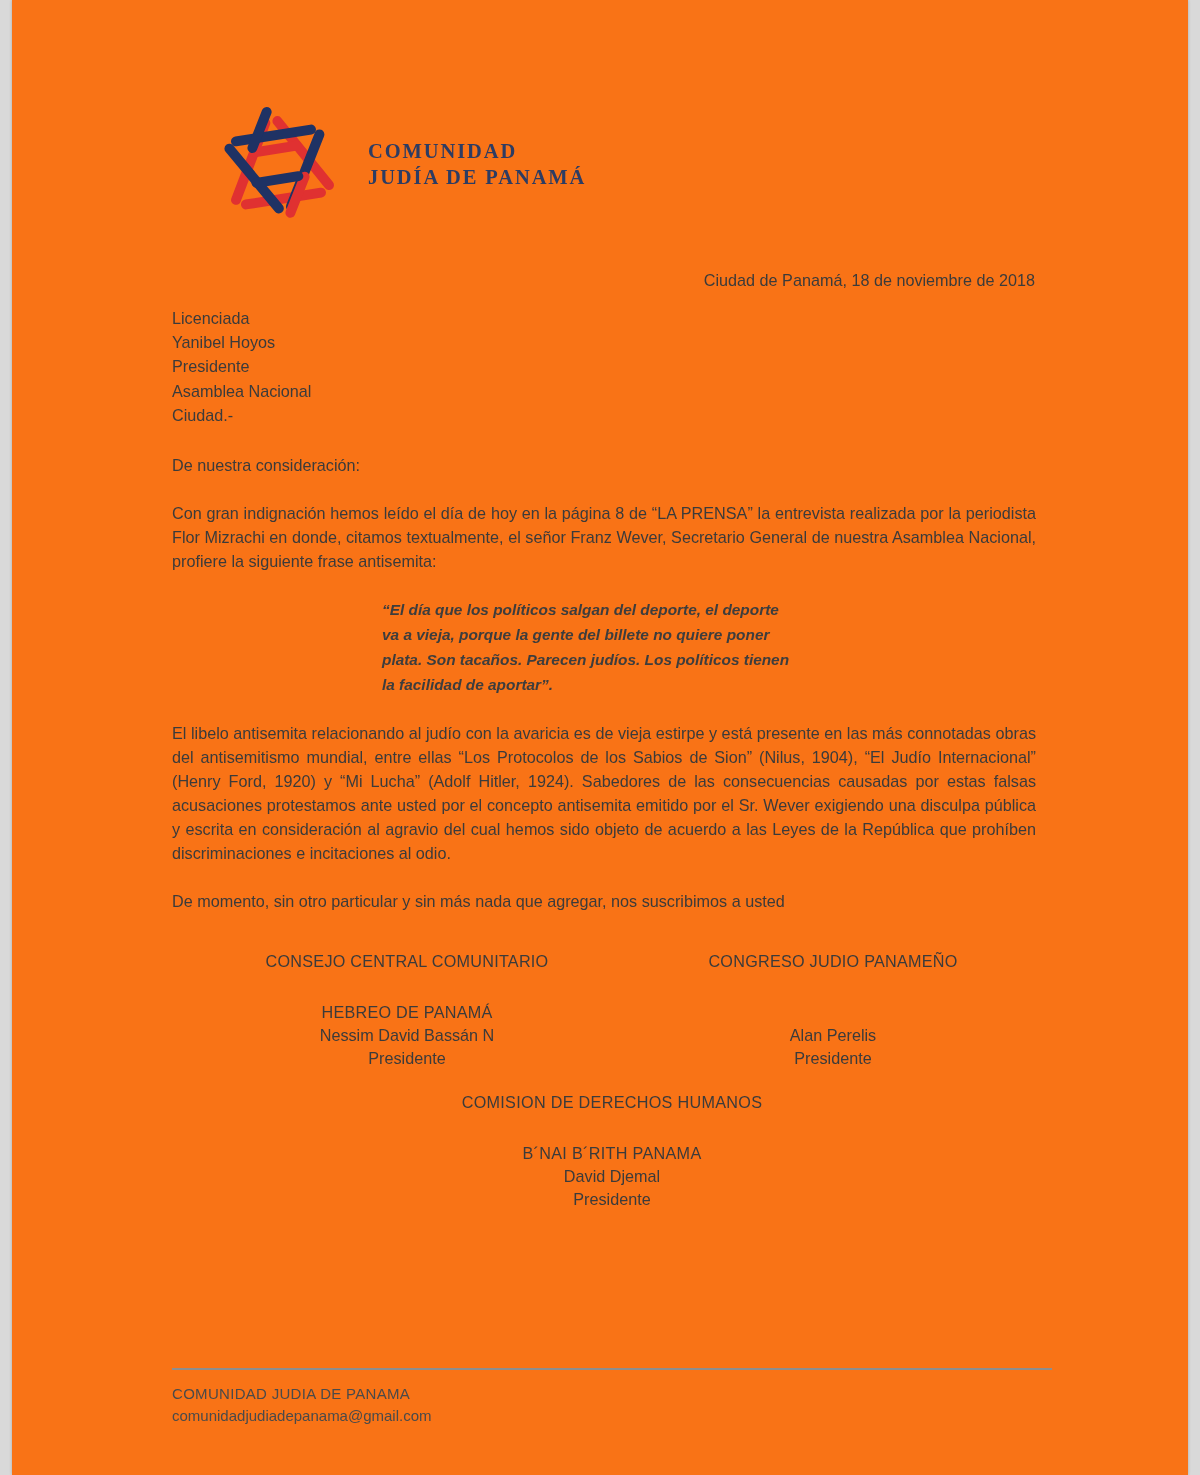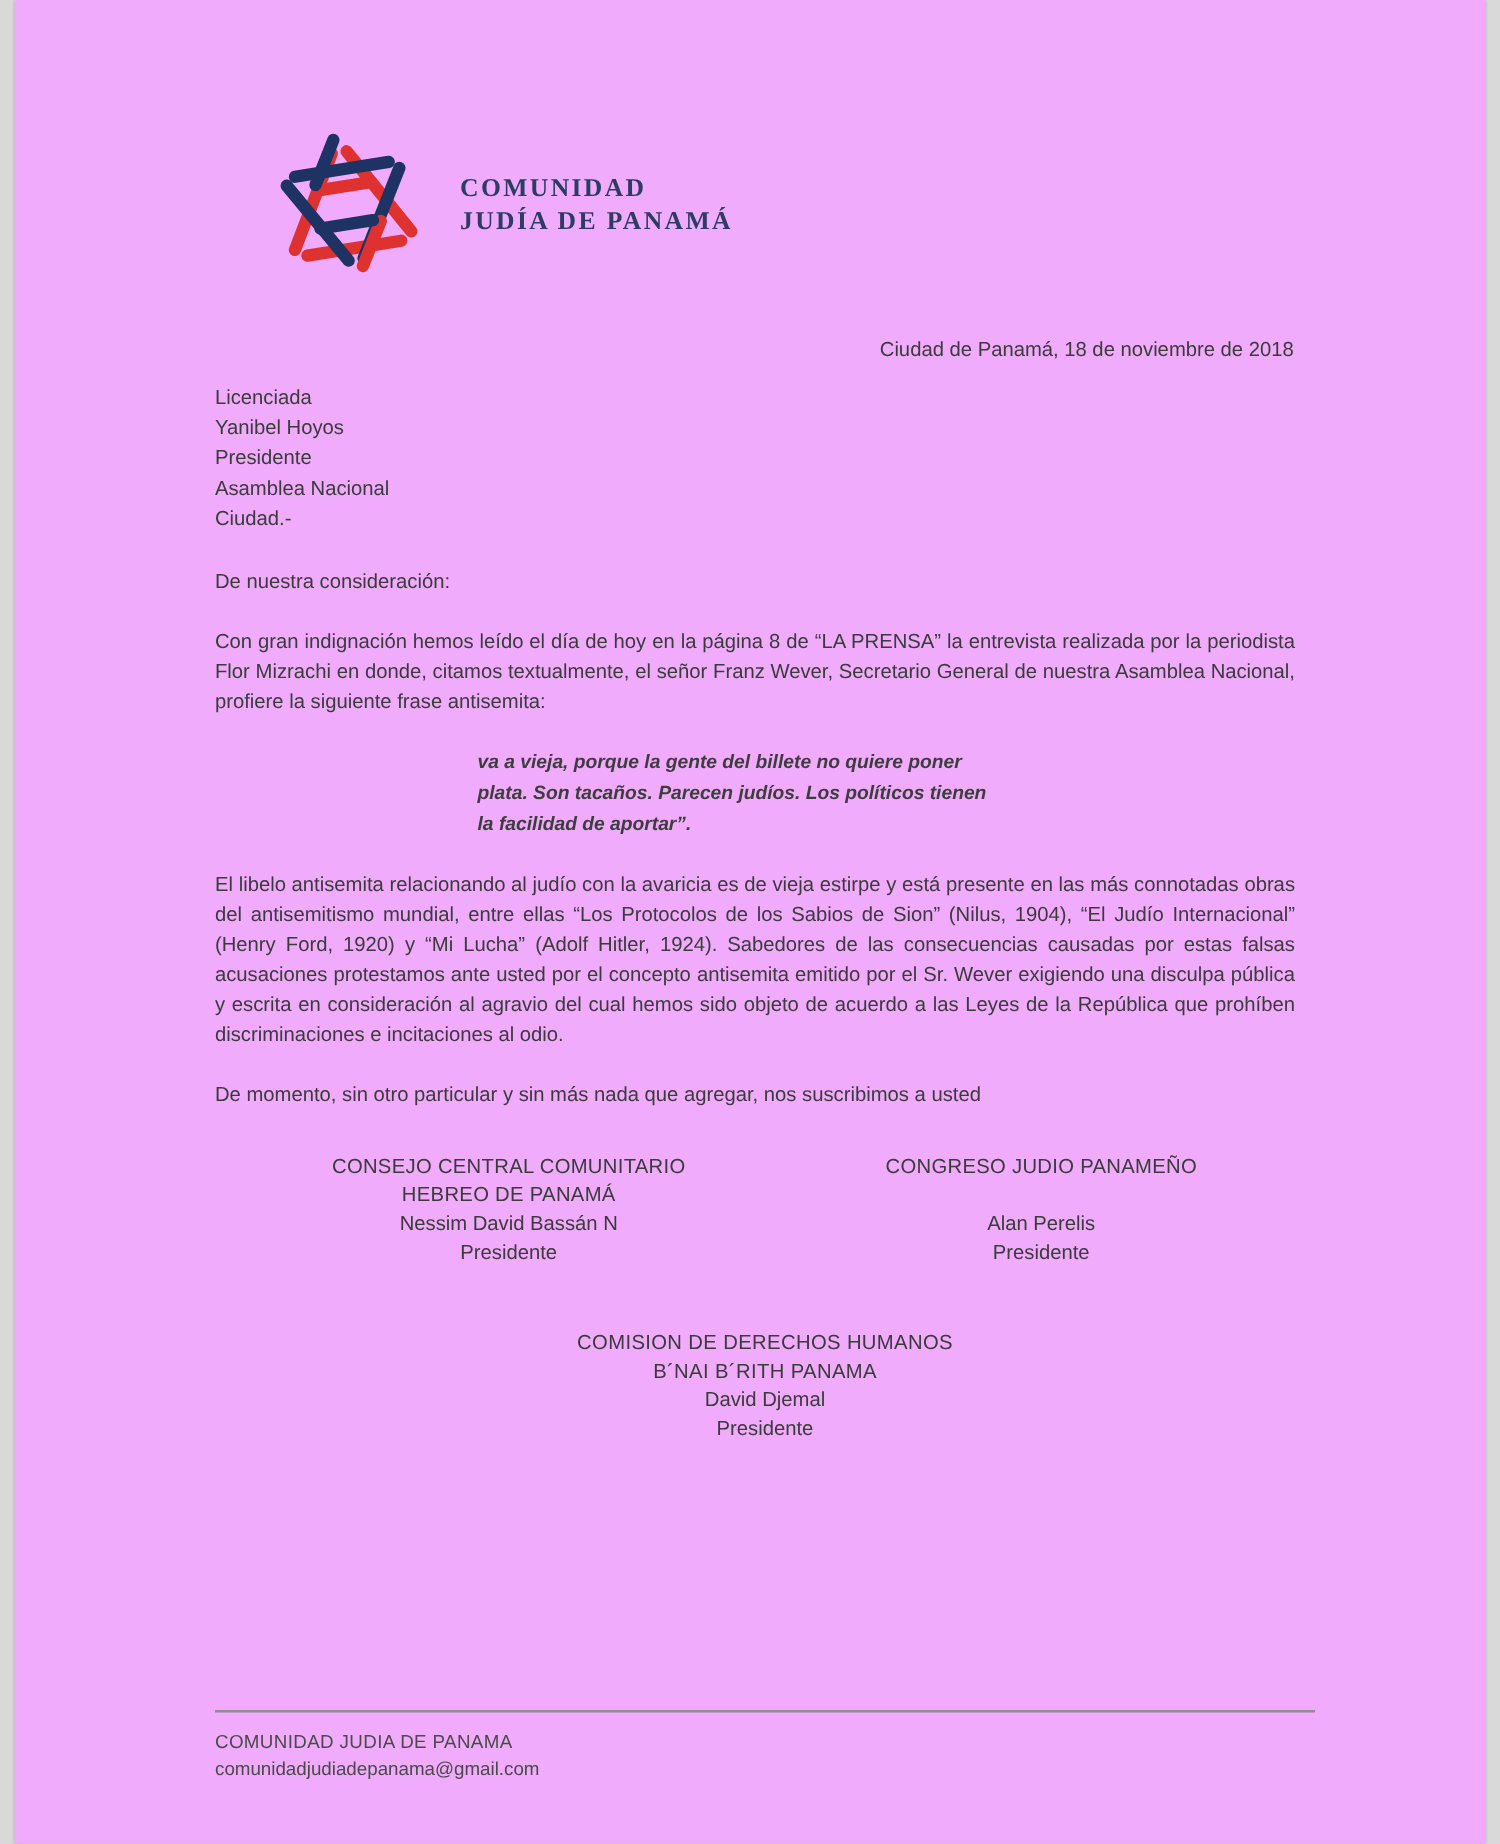--- a/index.html
+++ b/index.html
@@ -13,21 +13,21 @@
     font-family: "Liberation Sans", sans-serif;
     overflow: hidden;
   }
 
   .page {
     position: absolute;
     left: 12px;
     top: 0;
     width: 1176px;
     height: 1475px;
-    background: #f0abfc;
+    background: #f97316;
     box-shadow: 0 0 3px rgba(0,0,0,0.22);
     overflow: hidden;
   }
 
   .sheet {
     position: absolute;
     left: 0;
     top: 0;
     width: 1176px;
     height: 1475px;
@@ -126,20 +126,21 @@
     text-align: center;
     color: #3b3b3b;
   }
   .sig-col.left { margin-left: 22px; }
   .sig-col.right { margin-right: 6px; }
 
   .sig-org {
     font-size: 16.2px;
     line-height: 23px;
     letter-spacing: 0.25px;
+    margin-top: 28px;
   }
   .sig-name {
     font-size: 16.2px;
     line-height: 23px;
   }
   .sig-title {
     font-size: 16.2px;
     line-height: 23px;
   }
 
@@ -236,20 +237,21 @@
         <div>Presidente</div>
         <div>Asamblea Nacional</div>
         <div>Ciudad.-</div>
       </div>
 
       <div class="salutation">De nuestra consideración:</div>
 
       <p class="para">Con gran indignación hemos leído el día de hoy en la página 8 de “LA PRENSA” la entrevista realizada por la periodista Flor Mizrachi en donde, citamos textualmente, el señor Franz Wever, Secretario General de nuestra Asamblea Nacional, profiere la siguiente frase antisemita:</p>
 
       <blockquote class="quote">
+        <div>“El día que los políticos salgan del deporte, el deporte</div>
         <div>va a vieja, porque la gente del billete no quiere poner</div>
         <div>plata. Son tacaños. Parecen judíos. Los políticos tienen</div>
         <div>la facilidad de aportar”.</div>
       </blockquote>
 
       <p class="para">El libelo antisemita relacionando al judío con la avaricia es de vieja estirpe y está presente en las más connotadas obras del antisemitismo mundial, entre ellas “Los Protocolos de los Sabios de Sion” (Nilus, 1904), “El Judío Internacional” (Henry Ford, 1920) y “Mi Lucha” (Adolf Hitler, 1924). Sabedores de las consecuencias causadas por estas falsas acusaciones protestamos ante usted por el concepto antisemita emitido por el Sr. Wever exigiendo una disculpa pública y escrita en consideración al agravio del cual hemos sido objeto de acuerdo a las Leyes de la República que prohíben discriminaciones e incitaciones al odio.</p>
 
       <p class="para flush">De momento, sin otro particular y sin más nada que agregar, nos suscribimos a usted</p>
     </div>
 

